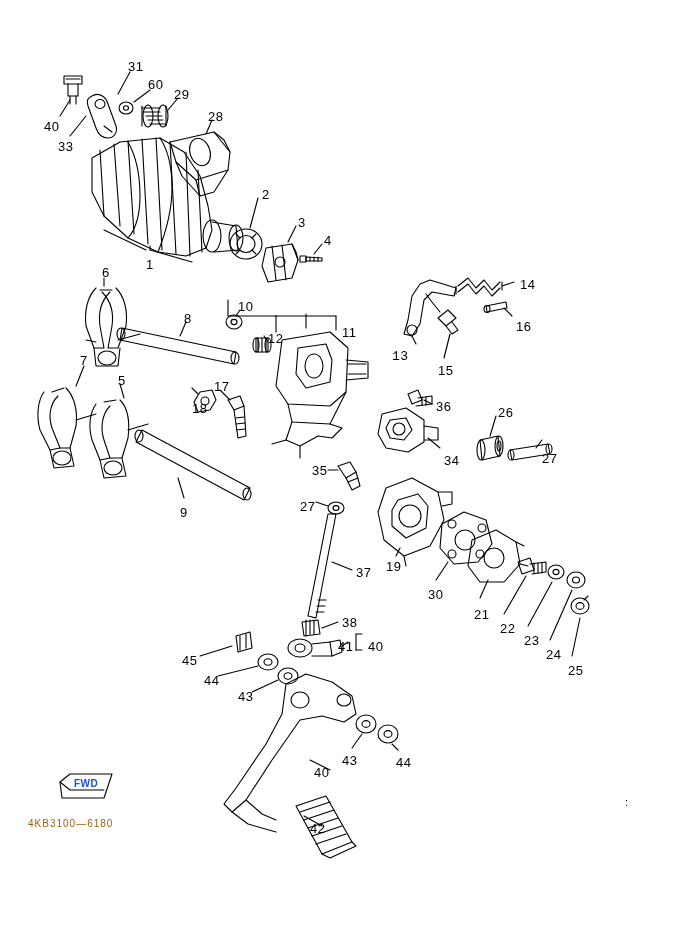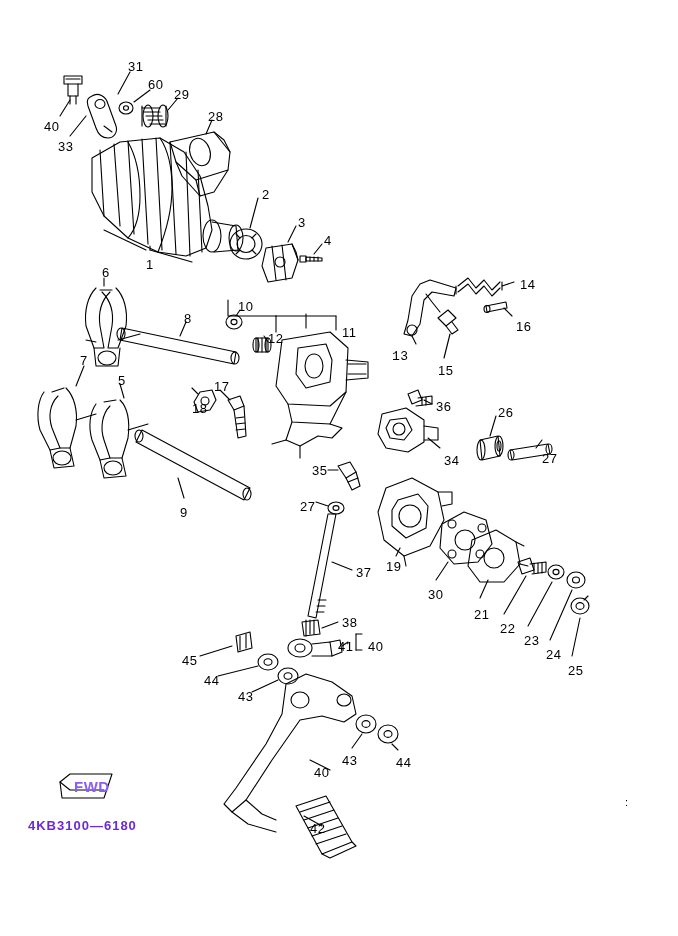--- a/index.html
+++ b/index.html
@@ -33,33 +33,32 @@
     font-family: "Liberation Sans", sans-serif;
     color: #000000;
     letter-spacing: 0.5px;
     white-space: nowrap;
     line-height: 1;
   }
   #part-number {
     position: absolute;
     left: 28px;
     top: 818px;
-    font-size: 13px;
+    font-size: 10px;
     letter-spacing: 1px;
-    color: #6d28d9;
-    font-weight: bold;
+    color: #a16207;
   }
   #fwd-label {
     position: absolute;
     left: 74px;
     top: 778px;
-    font-size: 15px;
+    font-size: 10px;
     font-weight: bold;
     letter-spacing: 0.5px;
-    color: #8b5cf6;
+    color: #1d4ed8;
   }
   .dot-mark {
     position: absolute;
     right: 18px;
     top: 796px;
     font-size: 11px;
     line-height: 1.1;
     color: #000;
   }
 </style>

